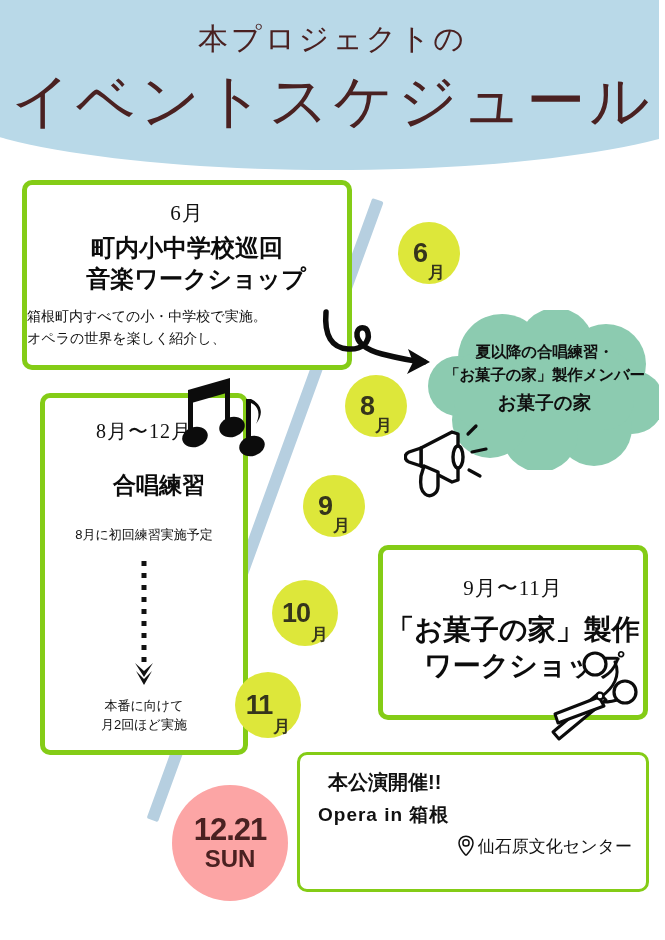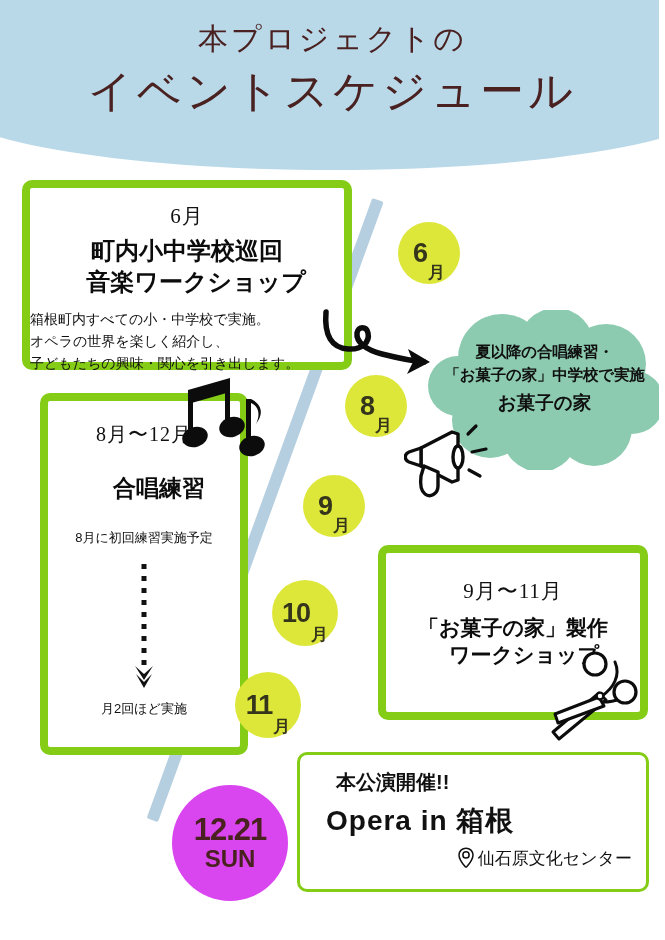--- a/index.html
+++ b/index.html
@@ -40,21 +40,21 @@
     color: #4a2121;
     font-family: "Liberation Serif", "DejaVu Serif", serif;
   }
   .header-line1 {
     font-size: 30px;
     letter-spacing: 3px;
     line-height: 1.4;
     font-weight: 400;
   }
   .header-line2 {
-    font-size: 44px;
+    font-size: 59px;
     letter-spacing: 4px;
     line-height: 1.35;
     font-weight: 400;
     margin-top: 2px;
     text-align: center;
   }
 
   
   .spine {
     position: absolute;
@@ -90,58 +90,58 @@
     font-size: 17px;
     line-height: 1;
     align-self: flex-end;
     margin-bottom: 3px;
     margin-left: 1px;
   }
   .final-circle {
     position: absolute;
     z-index: 6;
     border-radius: 50%;
-    background: #d946ef;
+    background: #fca5a5;
     display: flex;
     flex-direction: column;
     align-items: center;
     justify-content: center;
     color: #4a2121;
     font-weight: bold;
   }
   .final-circle .fdate { font-size: 31px; line-height: 1.05; letter-spacing: -1px; }
   .final-circle .fday  { font-size: 24px; line-height: 1.1; letter-spacing: 0px; }
 
   
   .card {
     position: absolute;
     background: #ffffff;
-    border: 8px solid #84cc16;
+    border: 5px solid #84cc16;
     border-radius: 10px;
     box-sizing: border-box;
     z-index: 5;
   }
-  .card.thick { border-width: 3px; padding-left: 8px; }
+  .card.thick { border-width: 3px; }
 
   .c-month {
     font-family: "Liberation Serif", "DejaVu Serif", serif;
     font-size: 21px;
     color: #111;
     text-align: center;
     letter-spacing: 1px;
   }
   .c-title {
     font-size: 24px;
     font-weight: bold;
     letter-spacing: 0px;
     color: #0c0c0c;
     text-align: center;
     line-height: 1.28;
   }
-  .c-title.small { font-size: 21px; }
+  .c-title.small { font-size: 28px; }
   .c-body {
     font-size: 14px;
     color: #111;
     text-align: left;
     line-height: 1.55;
   }
   .c-note {
     font-size: 13px;
     color: #111;
     text-align: center;
@@ -169,21 +169,21 @@
   }
 
   
   #card-house { left: 378px; top: 545px; width: 270px; height: 175px; }
   #card-house .c-month { margin-top: 24px; }
   #card-house .c-title { margin-top: 10px; }
 
   
   #card-main { left: 297px; top: 752px; width: 352px; height: 140px; }
   #card-main .m-line1 { font-size: 20px; font-weight: bold; margin: 14px 0 0 28px; letter-spacing: 0px; }
-  #card-main .m-line2 { font-size: 28px; font-weight: bold; margin: 6px 0 0 18px; letter-spacing: 1px; }
+  #card-main .m-line2 { font-size: 19px; font-weight: bold; margin: 6px 0 0 18px; letter-spacing: 1px; }
   #card-main .m-line3 { font-size: 27px; font-weight: bold; margin: 4px 0 0 22px; letter-spacing: 0px; }
   #card-main .m-venue {
     font-size: 17px;
     margin: 6px 14px 17px 0;
     display: flex;
     align-items: center;
     justify-content: flex-end;
     gap: 2px;
   }
 
@@ -230,36 +230,36 @@
 
   <div class="card" id="card-workshop">
     <div class="c-month">6月</div>
     <div class="c-title">
       <div>町内小中学校巡回</div>
       <div style="padding-left:18px">音楽ワークショップ</div>
     </div>
     <div class="c-body">
       <div>箱根町内すべての小・中学校で実施。</div>
       <div>オペラの世界を楽しく紹介し、</div>
-      <div>子どもたちの興味・関心を引き出します。</div>
     </div>
   </div>
 
   <div class="card" id="card-chorus">
     <div class="c-month">8月〜12月</div>
     <div class="c-title">合唱練習</div>
     <div class="c-note first">8月に初回練習実施予定</div>
     <div class="dot-arrow">
       <svg width="22" height="128" viewBox="0 0 22 128" style="position:absolute;left:-6px;top:0">
         <line x1="11" y1="2" x2="11" y2="104" stroke="#111" stroke-width="5" stroke-linecap="butt" stroke-dasharray="5 7"></line>
         <path d="M2 104 L11 118 L20 104 L11 112 Z" fill="#111"></path>
         <path d="M3 112 L11 126 L19 112 L11 120 Z" fill="#111"></path>
       </svg>
     </div>
     <div class="c-note last">
+      <div>本番に向けて</div>
       <div>月2回ほど実施</div>
     </div>
   </div>
 
   <div class="card" id="card-house">
     <div class="c-month">9月〜11月</div>
     <div class="c-title small">
       <div>「お菓子の家」製作</div>
       <div style="padding-left:22px">ワークショップ</div>
     </div>
@@ -290,21 +290,21 @@
         <circle cx="170" cy="118" r="38"></circle>
         <circle cx="116" cy="124" r="38"></circle>
         <circle cx="66" cy="110" r="38"></circle>
         <circle cx="34" cy="76" r="30"></circle>
         <rect x="30" y="40" width="180" height="80" rx="30"></rect>
       </g>
     </svg>
   </div>
   <div id="cloud-text">
     <div class="cl1">夏以降の合唱練習・</div>
-    <div class="cl1">「お菓子の家」中学校で実施</div>
+    <div class="cl1">「お菓子の家」製作メンバー</div>
     <div class="cl2">お菓子の家</div>
   </div>
 
   <div class="month-circle" style="left:398px; top:222px; width:62px; height:62px;">
     <span class="num">6</span>
     <span class="suffix">月</span>
   </div>
 
   <div class="month-circle" style="left:345px; top:375px; width:62px; height:62px;">
     <span class="num">8</span>

